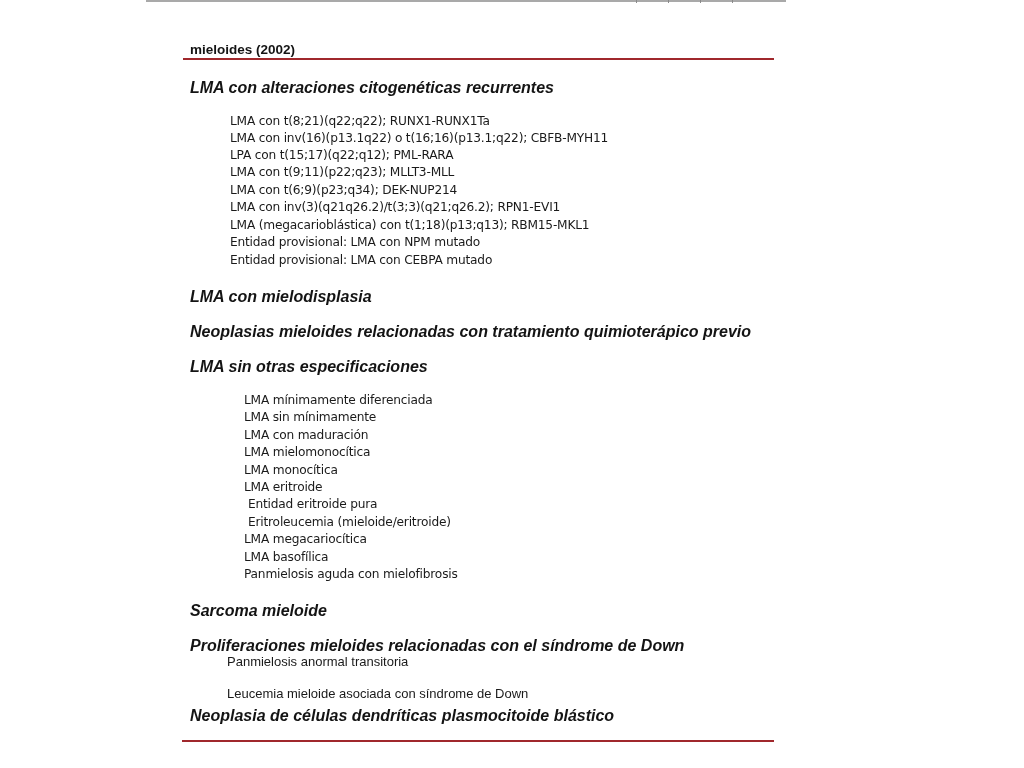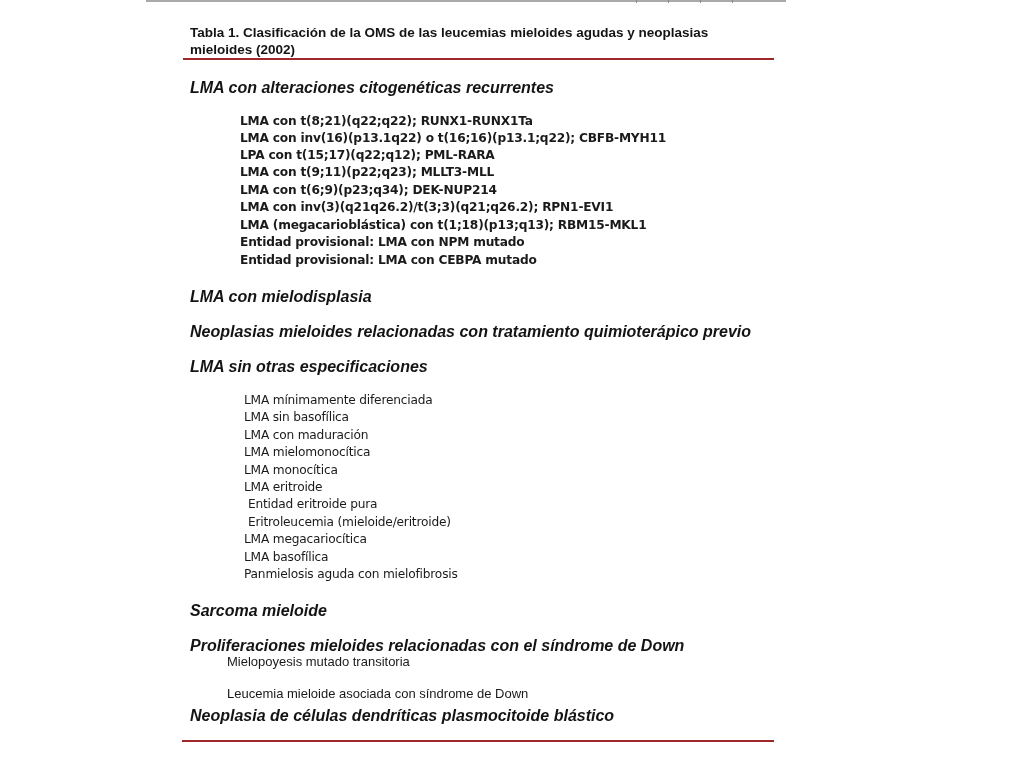--- a/index.html
+++ b/index.html
@@ -5,38 +5,38 @@
     html, body { margin: 0; padding: 0; background: #ffffff; }
     body { width: 1024px; height: 768px; position: relative; overflow: hidden; font-family: "DejaVu Sans", sans-serif; color: #111; }
     .top-rule { position: absolute; left: 146px; top: 0; width: 640px; height: 2px; background: #a9a9a9; }
     .top-rule .tick { position: absolute; top: 0; width: 1px; height: 3px; background: #8a8a8a; }
     .doc { position: absolute; left: 190px; top: 24px; width: 590px; }
     .title { font-family: "Liberation Sans", sans-serif; font-weight: bold; font-size: 13.5px; line-height: 17px; color: #141414; margin: 0; }
     .title-rule { position: absolute; left: 183px; top: 58px; width: 591px; height: 2px; background: #a0282c; }
     .bottom-rule { position: absolute; left: 182px; top: 740px; width: 592px; height: 2px; background: #a0282c; }
     .sec { position: absolute; left: 190px; font-family: "Liberation Sans", sans-serif; font-weight: bold; font-style: italic; font-size: 16px; color: #141414; white-space: nowrap; }
     .item { position: absolute; font-family: "DejaVu Sans", sans-serif; font-size: 12.2px; color: #1a1a1a; white-space: nowrap; letter-spacing: -0.2px; }
-    .item.l1 { left: 240px; font-weight: bold; }
+    .item.l1 { left: 230px; }
     .item.l2 { left: 244px; }
     .item.l3 { left: 248px; }
     .item.l4 { left: 227px; font-family: "Liberation Sans", sans-serif; font-size: 13px; letter-spacing: 0; }
   </style>
 </head>
 <body>
 
 <div class="top-rule">
   <span class="tick" style="left:490px"></span>
   <span class="tick" style="left:522px"></span>
   <span class="tick" style="left:554px"></span>
   <span class="tick" style="left:586px"></span>
 </div>
 
 <div class="doc">
   <p class="title">
-    <span>Tabla 1. Clasificación de la OMS de las leucemias mieloides agudas y neoplasias</span><br>
+    <br>
     <span>mieloides (2002)</span>
   </p>
 </div>
 <div class="title-rule"></div>
 
 <div class="sec" style="top:79px">LMA con alteraciones citogenéticas recurrentes</div>
 <div class="item l1" style="top:114px">LMA con t(8;21)(q22;q22); RUNX1-RUNX1Ta</div>
 <div class="item l1" style="top:131px">LMA con inv(16)(p13.1q22) o t(16;16)(p13.1;q22); CBFB-MYH11</div>
 <div class="item l1" style="top:148px">LPA con t(15;17)(q22;q12); PML-RARA</div>
 <div class="item l1" style="top:165px">LMA con t(9;11)(p22;q23); MLLT3-MLL</div>
@@ -45,32 +45,32 @@
 <div class="item l1" style="top:218px">LMA (megacarioblástica) con t(1;18)(p13;q13); RBM15-MKL1</div>
 <div class="item l1" style="top:235px">Entidad provisional: LMA con NPM mutado</div>
 <div class="item l1" style="top:253px">Entidad provisional: LMA con CEBPA mutado</div>
 
 <div class="sec" style="top:288px">LMA con mielodisplasia</div>
 
 <div class="sec" style="top:323px">Neoplasias mieloides relacionadas con tratamiento quimioterápico previo</div>
 
 <div class="sec" style="top:358px">LMA sin otras especificaciones</div>
 <div class="item l2" style="top:393px">LMA mínimamente diferenciada</div>
-<div class="item l2" style="top:410px">LMA sin basofílica</div>
+<div class="item l2" style="top:410px">LMA sin mínimamente</div>
 <div class="item l2" style="top:428px">LMA con maduración</div>
 <div class="item l2" style="top:445px">LMA mielomonocítica</div>
 <div class="item l2" style="top:463px">LMA monocítica</div>
 <div class="item l2" style="top:480px">LMA eritroide</div>
 <div class="item l3" style="top:497px">Entidad eritroide pura</div>
 <div class="item l3" style="top:515px">Eritroleucemia (mieloide/eritroide)</div>
 <div class="item l2" style="top:532px">LMA megacariocítica</div>
 <div class="item l2" style="top:550px">LMA basofílica</div>
 <div class="item l2" style="top:567px">Panmielosis aguda con mielofibrosis</div>
 
 <div class="sec" style="top:602px">Sarcoma mieloide</div>
 
 <div class="sec" style="top:637px">Proliferaciones mieloides relacionadas con el síndrome de Down</div>
-<div class="item l4" style="top:654px">Mielopoyesis mutado transitoria</div>
+<div class="item l4" style="top:654px">Panmielosis anormal transitoria</div>
 <div class="item l4" style="top:686px">Leucemia mieloide asociada con síndrome de Down</div>
 
 <div class="sec" style="top:707px">Neoplasia de células dendríticas plasmocitoide blástico</div>
 
 <div class="bottom-rule"></div>
 
 </body></html>

